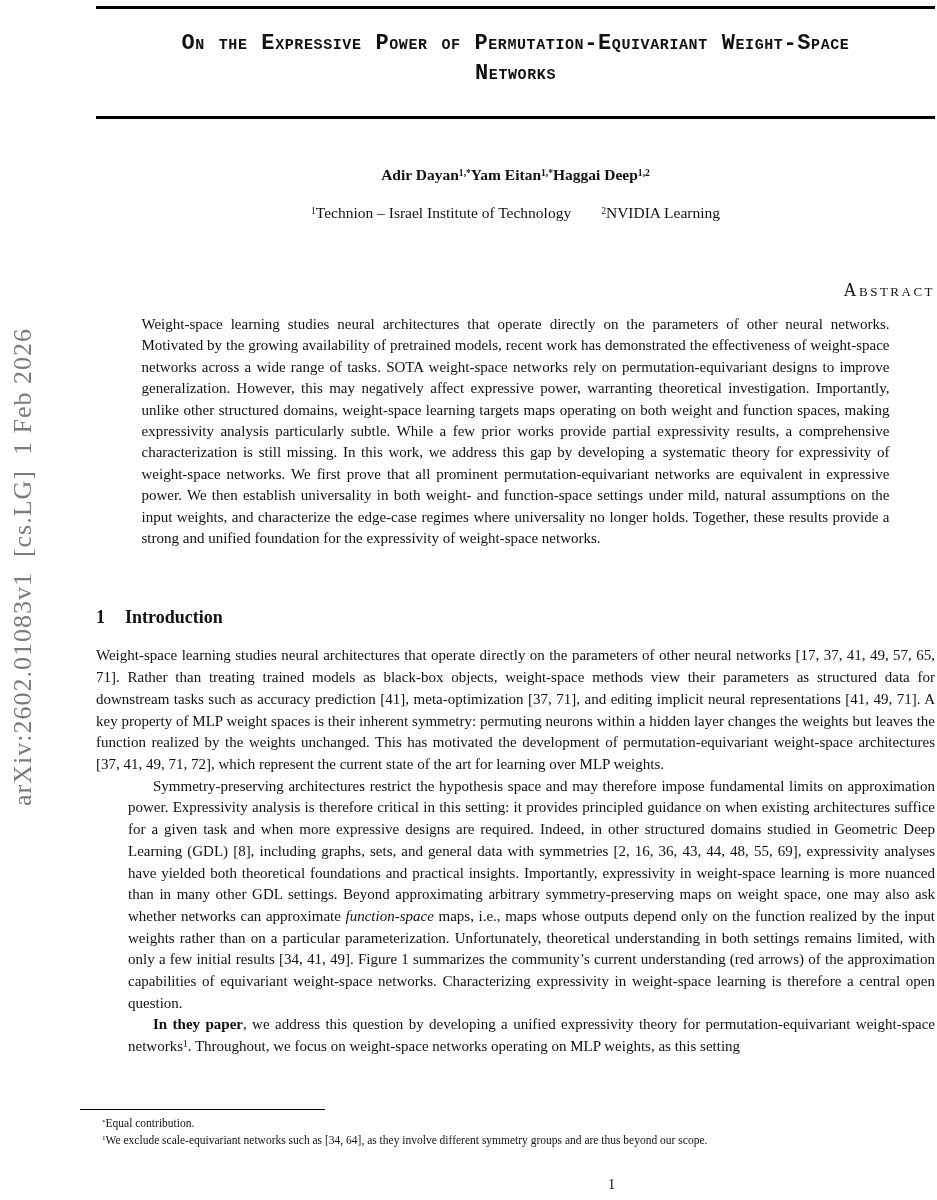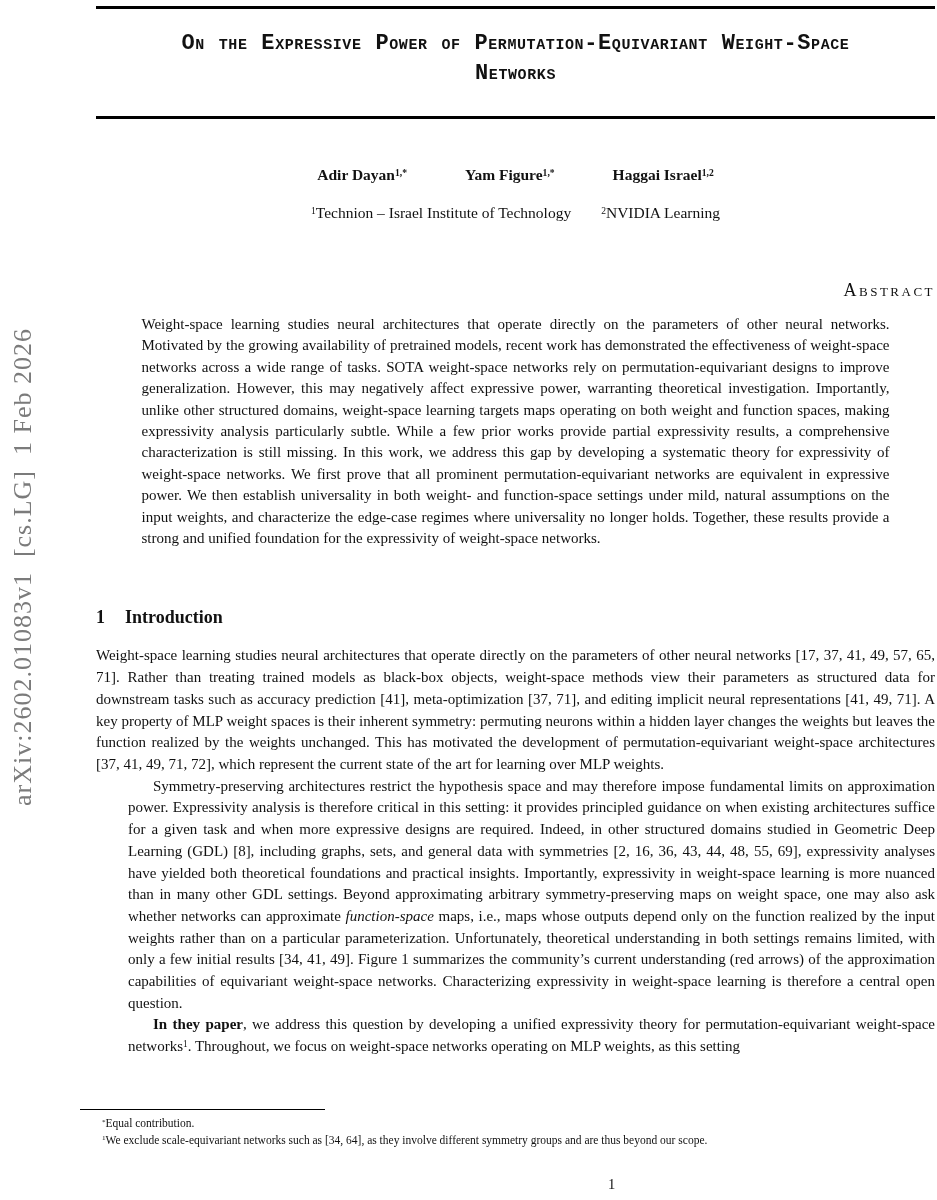--- a/index.html
+++ b/index.html
@@ -30,21 +30,20 @@
     font-weight: 700;
     font-size: 22px;
     line-height: 30px;
     letter-spacing: 0.6px;
     font-family: Liberation Mono, monospace;
   }
   .authors {
     margin-top: 47px;
     display: flex;
     justify-content: center;
-    gap: 58px;
     font-weight: 700;
     font-size: 15.5px;
   }
   .affiliations {
     margin-top: 20px;
     display: flex;
     justify-content: center;
     gap: 30px;
     font-size: 15.5px;
   }
@@ -131,22 +130,22 @@
   <div class="content">
 
     <hr class="rule top">
 
     <h1 class="title">On the Expressive Power of Permutation-Equivariant Weight-Space Networks</h1>
 
     <hr class="rule under-title">
 
     <div class="authors">
       <span class="author"><span>Adir Dayan</span><sup>1,*</sup></span>
-      <span class="author"><span>Yam Figure</span><sup>1,*</sup></span>
-      <span class="author"><span>Haggai Israel</span><sup>1,2</sup></span>
+      <span class="author"><span>Yam Eitan</span><sup>1,*</sup></span>
+      <span class="author"><span>Haggai Deep</span><sup>1,2</sup></span>
     </div>
 
     <div class="affiliations">
       <span class="affiliation"><sup>1</sup><span>Technion – Israel Institute of Technology</span></span>
       <span class="affiliation"><sup>2</sup><span>NVIDIA Learning</span></span>
     </div>
 
     <div class="abstract-heading">Abstract</div>
 
     <p class="abstract-text">Weight-space learning studies neural architectures that operate directly on the parameters of other neural networks. Motivated by the growing availability of pretrained models, recent work has demonstrated the effectiveness of weight-space networks across a wide range of tasks. SOTA weight-space networks rely on permutation-equivariant designs to improve generalization. However, this may negatively affect expressive power, warranting theoretical investigation. Importantly, unlike other structured domains, weight-space learning targets maps operating on both weight and function spaces, making expressivity analysis particularly subtle. While a few prior works provide partial expressivity results, a comprehensive characterization is still missing. In this work, we address this gap by developing a systematic theory for expressivity of weight-space networks. We first prove that all prominent permutation-equivariant networks are equivalent in expressive power. We then establish universality in both weight- and function-space settings under mild, natural assumptions on the input weights, and characterize the edge-case regimes where universality no longer holds. Together, these results provide a strong and unified foundation for the expressivity of weight-space networks.</p>

